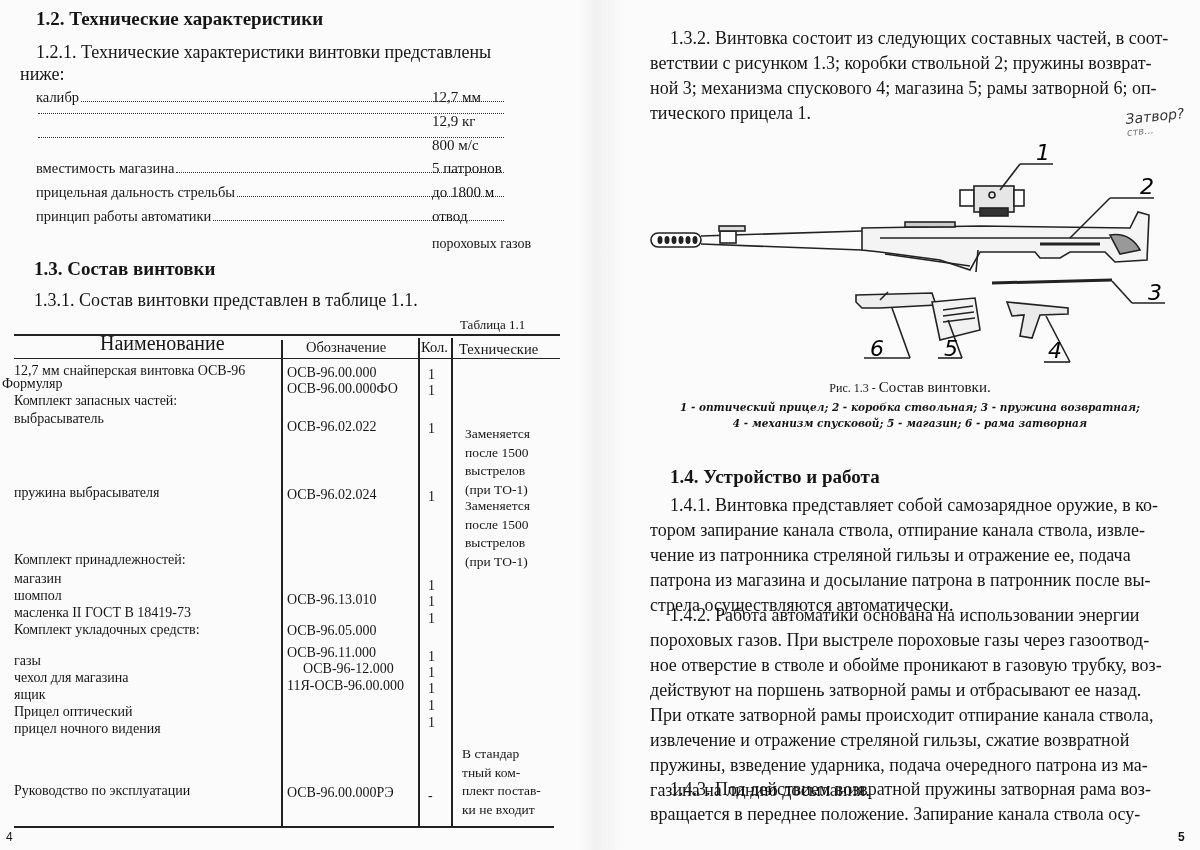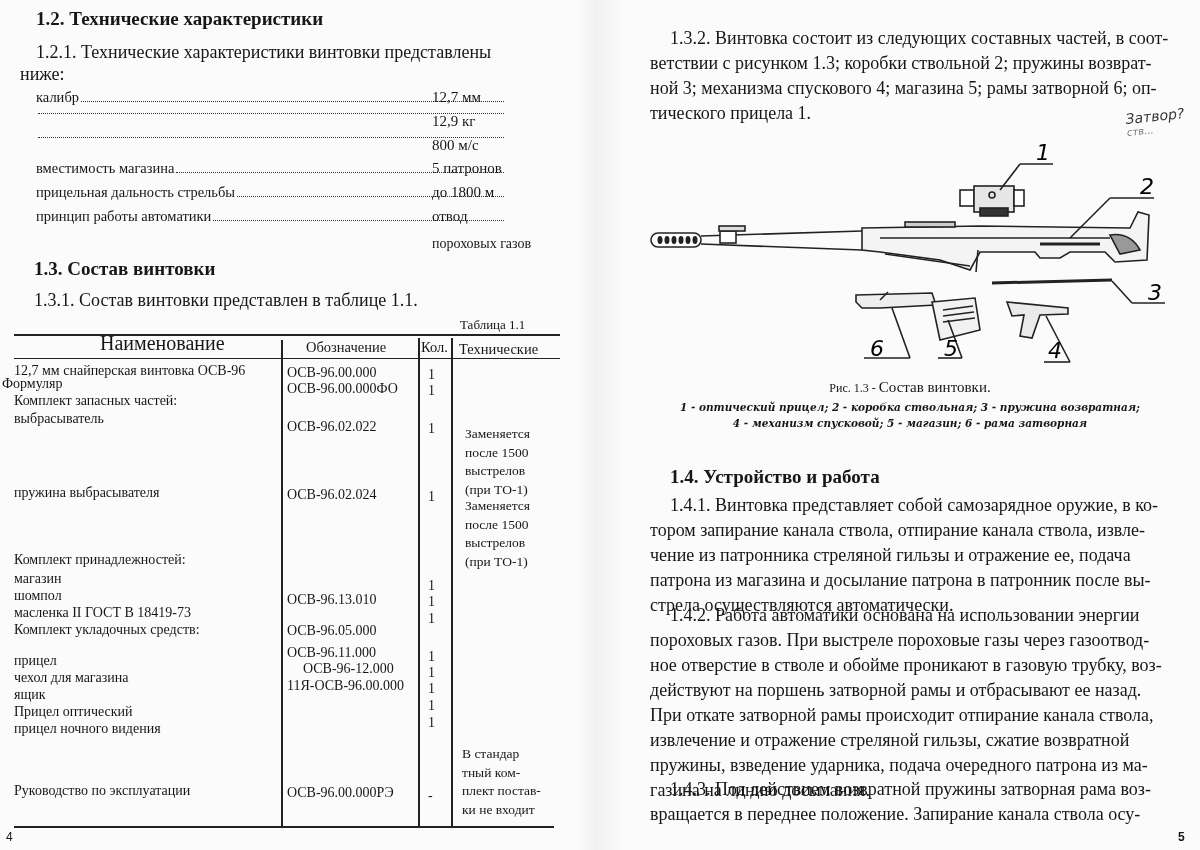--- a/index.html
+++ b/index.html
@@ -101,21 +101,21 @@
       <div class="cell" style="left: 14px; top: 551px;">Комплект принадлежностей:</div>
       <div class="cell" style="left: 14px; top: 570px;">магазин</div>
       <div class="cell" style="left: 287px; top: 575px; margin-top: 47px;">ОСВ-96.05.000</div>
       <div class="cell" style="left: 428px; top: 577px;">1</div>
       <div class="cell" style="left: 14px; top: 587px;">шомпол</div>
       <div class="cell" style="left: 287px; top: 591px;">ОСВ-96.13.010</div>
       <div class="cell" style="left: 428px; top: 593px;">1</div>
       <div class="cell" style="left: 14px; top: 604px;">масленка II ГОСТ В 18419-73</div>
       <div class="cell" style="left: 428px; top: 610px;">1</div>
       <div class="cell" style="left: 14px; top: 621px;">Комплект укладочных средств:</div>
-      <div class="cell" style="left: 14px; top: 652px;">прицел</div>
+      <div class="cell" style="left: 14px; top: 652px;">газы</div>
       <div class="cell" style="left: 287px; top: 644px;">ОСВ-96.11.000</div>
       <div class="cell" style="left: 428px; top: 648px;">1</div>
       <div class="cell" style="left: 14px; top: 669px;">чехол для магазина</div>
       <div class="cell" style="left: 303px; top: 660px;">ОСВ-96-12.000</div>
       <div class="cell" style="left: 428px; top: 664px;">1</div>
       <div class="cell" style="left: 14px; top: 686px;">ящик</div>
       <div class="cell" style="left: 287px; top: 677px;">11Я-ОСВ-96.00.000</div>
       <div class="cell" style="left: 428px; top: 680px;">1</div>
       <div class="cell" style="left: 14px; top: 703px;">Прицел оптический</div>
       <div class="cell" style="left: 428px; top: 697px;">1</div>

